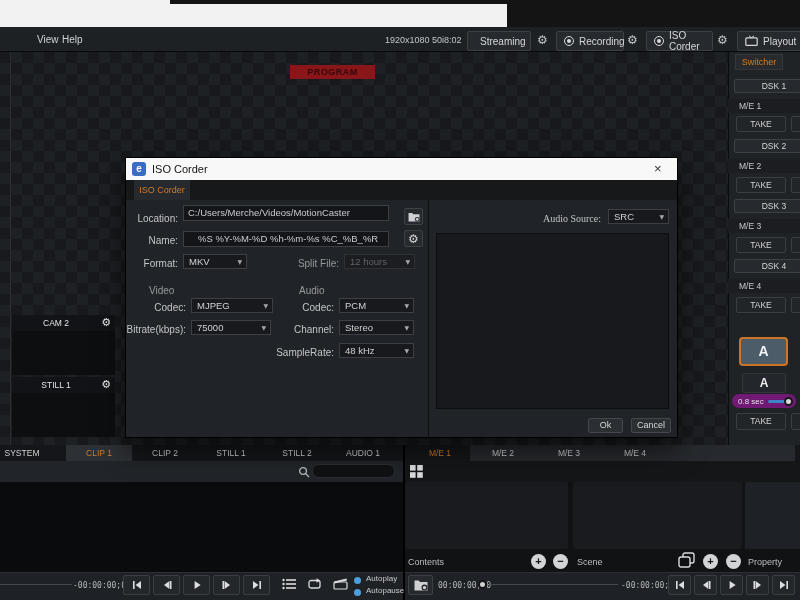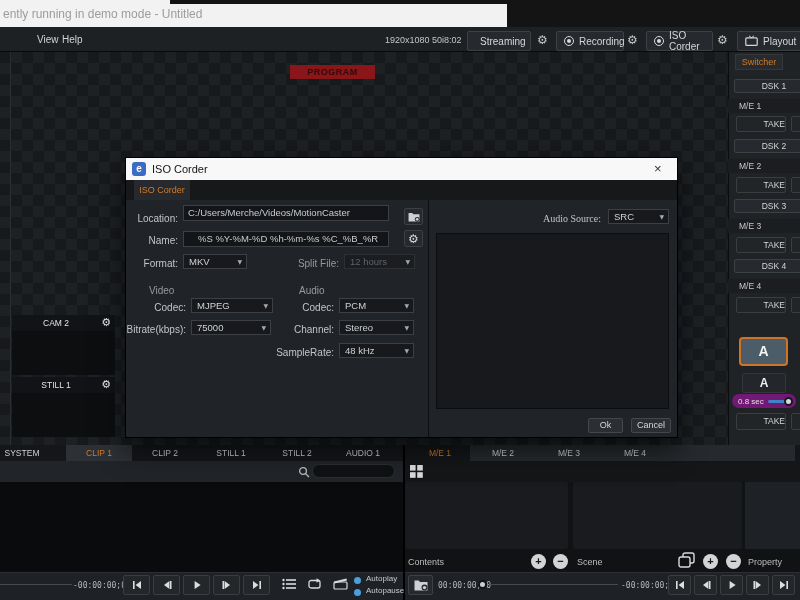--- a/index.html
+++ b/index.html
@@ -18,21 +18,21 @@
     border-radius:2px; color:#d6d7d8; font-size:10px; display:flex; align-items:center; gap:5px; padding:0 7px; }
   .gear { font-family:"DejaVu Sans", sans-serif; color:#c6c7c8; font-size:12px; line-height:1; }
   .rec-icon { width:10px; height:10px; border:1.3px solid #d8d9da; border-radius:50%;
     display:inline-flex; align-items:center; justify-content:center; flex:none; }
   .rec-icon i { width:4px; height:4px; background:#d8d9da; border-radius:50%; display:block; }
   .swbtn { position:absolute; background:#26292d; border:1px solid #3e4144; border-radius:2px;
     color:#d5d6d7; font-size:8.5px; text-align:center; }
   .melabel { position:absolute; left:728px; width:72px; height:14px; background:#1b1d20;
     color:#c9cacc; font-size:8.5px; line-height:14px; padding-left:11px; }
   .tkbtn { position:absolute; width:50px; height:16px; background:#222528; border:1px solid #3b3e41;
-    border-radius:2px; color:#d5d6d7; font-size:8.5px; text-align:right; line-height:14px; }
+    border-radius:2px; color:#d5d6d7; font-size:8.5px; text-align:center; line-height:14px; }
   .lab { position:absolute; font-size:10px; color:#c3c5c7; text-align:right; white-space:nowrap; }
   .inp { position:absolute; background:#131518; border:1px solid #3c3f43; color:#c9cbcd; font-size:9.5px;
     line-height:14px; padding:0 4px; height:16px; white-space:nowrap; overflow:hidden; }
   .dd { position:absolute; background:#17191c; border:1px solid #3c3f43; height:15px; }
   .dd .v { position:absolute; left:5px; top:0; font-size:9.5px; line-height:13px; color:#cfd1d3; white-space:nowrap; }
   .dd .a { position:absolute; right:4px; top:0; font-size:6px; line-height:13px; color:#a6a9ac; font-family:"DejaVu Sans",sans-serif; }
   .dd.dis { background:#1b1d20; border-color:#2e3134; }
   .dd.dis .v { color:#5f6367; }
   .ibtn { position:absolute; background:#26292d; border:1px solid #3e4144; border-radius:2px;
     display:flex; align-items:center; justify-content:center; }
@@ -47,21 +47,20 @@
   .gearbtn { cursor:default; }
 </style>
 </head>
 <body>
 
 <div id="screen">
 
   <div class="abs" style="left:0;top:0;width:800px;height:27px;background:#f2f2f2;"></div>
   <div class="abs" style="left:507px;top:0;width:293px;height:27px;background:#141414;"></div>
   <div class="abs" style="left:170px;top:0;width:630px;height:4px;background:#141414;"></div>
-  <div class="abs" style="left:3px;top:7px;font-size:12px;color:#9c9c9c;">ently running in demo mode - Untitled</div>
 
   <div class="abs" style="left:0;top:27px;width:800px;height:25px;background:#1e2124;border-bottom:1px solid #08090a;"></div>
   <div class="abs" style="left:2px;top:34px;font-size:10px;color:#d2d3d4;margin-top:21px;">Output</div>
   <div class="abs" style="left:37px;top:34px;font-size:10px;color:#d2d3d4;">View</div>
   <div class="abs" style="left:62px;top:34px;font-size:10px;color:#d2d3d4;">Help</div>
   <div class="abs" style="left:385px;top:35px;font-size:9px;color:#c4c5c6;">1920x1080 50i</div>
   <div class="abs" style="left:444px;top:35px;font-size:9px;color:#c4c5c6;">8:02</div>
 
   <div class="mb-btn" style="left:467px;width:64px;">
     <svg width="12" height="12" viewBox="0 0 12 12">

